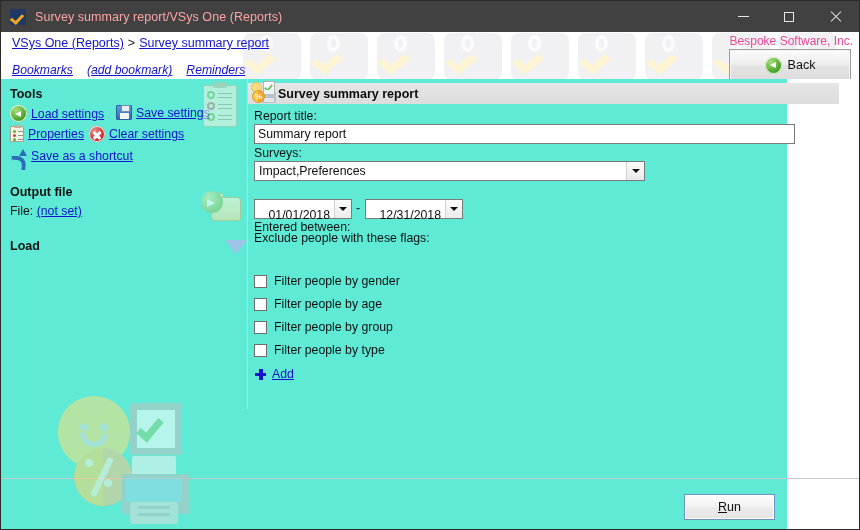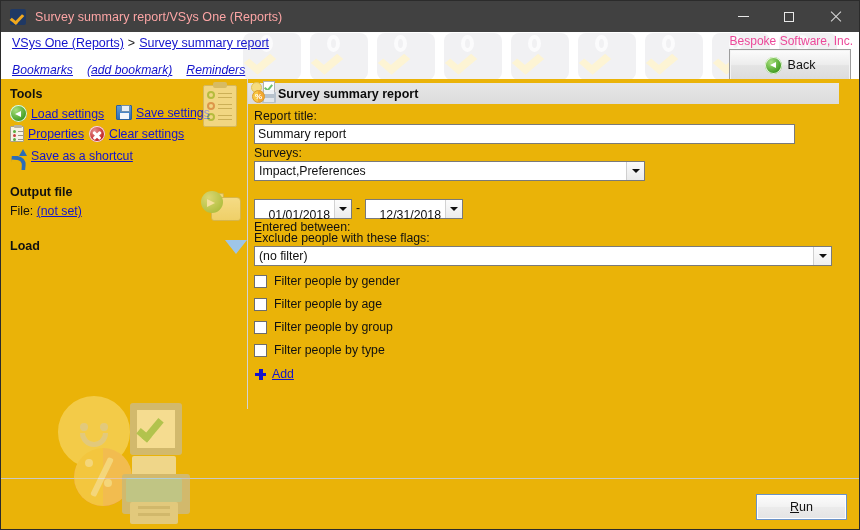--- a/index.html
+++ b/index.html
@@ -136,22 +136,22 @@
     content: ""; position: absolute; left: 5px; top: 5.5px;
     width: 0; height: 0;
     border-top: 3.5px solid transparent;
     border-bottom: 3.5px solid transparent;
     border-right: 6px solid #ffffff;
   }
 
   
   #body-area {
     position: absolute; top: 78px; left: 0;
-    width: 858px; height: 450px;
-    background: #eab308;
+    width: 786px; height: 450px;
+    background: #5eead4;
   }
   #divider-v {
     position: absolute; left: 246px; top: 0;
     width: 1px; height: 330px; background: #d3d3d3;
   }
   #divider-h {
     position: absolute; left: 0; bottom: 50px;
     width: 858px; height: 1px; background: #c8c8c8;
   }
 
@@ -784,26 +784,20 @@
       </div>
       <div id="date-dash">-</div>
       <div class="datebox" id="date-to">
         <span class="dv">12/31/2018</span>
         <span class="darr">
             <i></i>
           </span>
       </div>
 
       <div class="fld-label" id="lbl-exclude">Exclude people with these flags:</div>
-      <div class="combo" id="combo-exclude">
-        <span class="cv">(no filter)</span>
-        <span class="carr">
-            <i></i>
-          </span>
-      </div>
 
       <div class="cbrow" id="cb-gender">
         <span class="box"></span>
         <span class="ctxt">Filter people by gender</span>
       </div>
       <div class="cbrow" id="cb-age">
         <span class="box"></span>
         <span class="ctxt">Filter people by age</span>
       </div>
       <div class="cbrow" id="cb-group">

